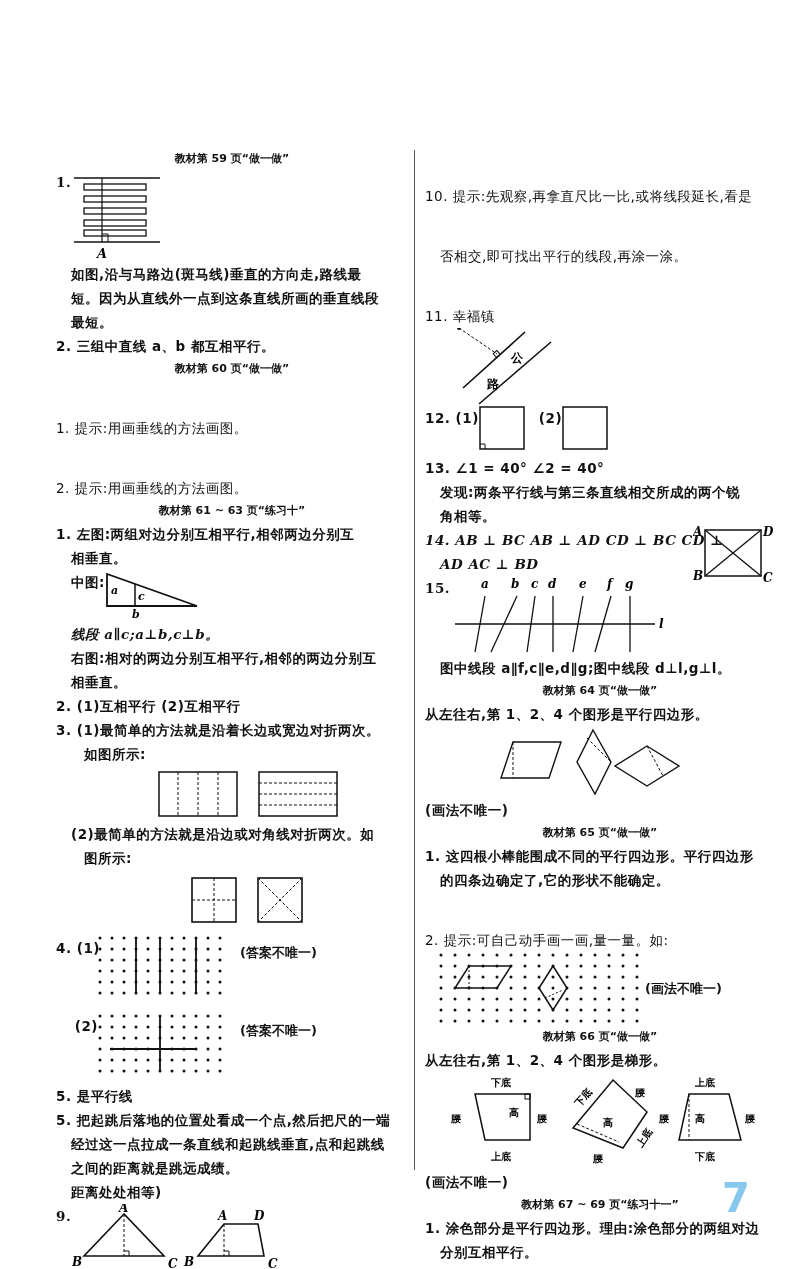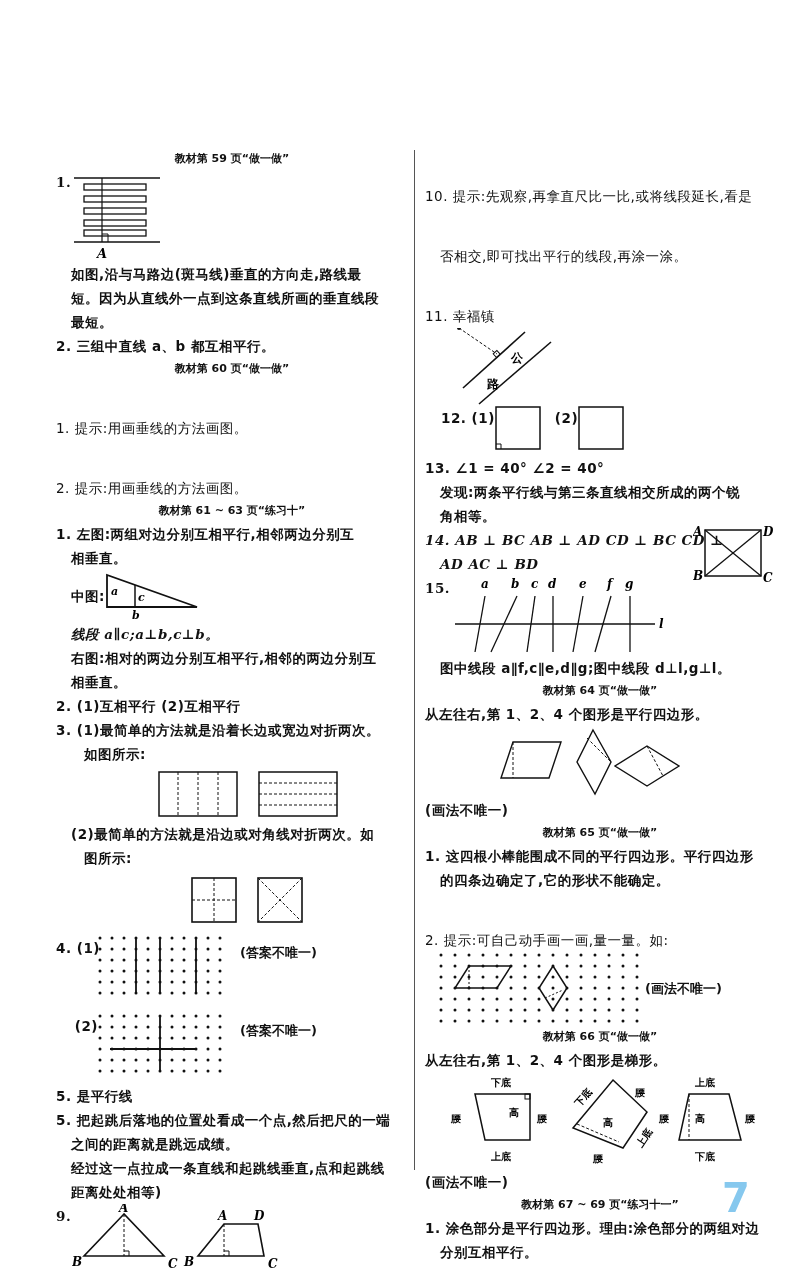--- a/index.html
+++ b/index.html
@@ -52,21 +52,21 @@
     <div class="line indent">最短。</div>
     <div class="line">2. 三组中直线 a、b 都互相平行。</div>
 
     <div class="sec-title">教材第 60 页“做一做”</div>
     <div class="line hint">1. 提示:用画垂线的方法画图。</div>
     <div class="line hint">2. 提示:用画垂线的方法画图。</div>
 
     <div class="sec-title">教材第 61 ~ 63 页“练习十”</div>
     <div class="line">1. 左图:两组对边分别互相平行,相邻两边分别互</div>
     <div class="line indent">相垂直。</div>
-    <div class="row indent" style="height:52px;align-items:center;">
+    <div class="row indent" style="height:52px;">
       <span class="line">中图:</span>
       <svg class="fig" width="100" height="50" viewBox="0 0 100 50">
         <polygon points="2,4 2,36 92,36" fill="none" stroke="#111" stroke-width="1.8"></polygon>
         <line x1="30" y1="14" x2="30" y2="36" stroke="#111" stroke-width="1.5"></line>
         <text x="6" y="24" font-size="11" font-style="italic" font-weight="bold">a</text>
         <text x="33" y="30" font-size="11" font-style="italic" font-weight="bold">c</text>
         <text x="27" y="48" font-size="11" font-style="italic" font-weight="bold">b</text>
       </svg>
     </div>
     <div class="line indent italic">线段 a∥c;a⊥b,c⊥b。</div>
@@ -146,22 +146,22 @@
             <use href="#dotrow" y="55"></use>
         </g>
         <line x1="62" y1="2" x2="62" y2="57" stroke="#111" stroke-width="1.8"></line>
         <line x1="12" y1="35" x2="98" y2="35" stroke="#111" stroke-width="1.8"></line>
       </svg>
       <span class="note" style="margin-left:10px; margin-top:8px;">(答案不唯一)</span>
     </div>
 
     <div class="line">5. 是平行线</div>
     <div class="line">5. 把起跳后落地的位置处看成一个点,然后把尺的一端</div>
+    <div class="line indent">经过这一点拉成一条直线和起跳线垂直,点和起跳线</div>
     <div class="line indent">之间的距离就是跳远成绩。</div>
-    <div class="line indent">经过这一点拉成一条直线和起跳线垂直,点和起跳线</div>
     <div class="line indent">距离处处相等)</div>
     <div class="row" style="height:66px;">
       <span class="line num" style="width:16px;">9.</span>
       <svg width="220" height="66" viewBox="0 0 220 66">
         <polygon points="52,10 12,52 92,52" fill="none" stroke="#111" stroke-width="1.6"></polygon>
         <line x1="52" y1="10" x2="52" y2="52" stroke="#111" stroke-dasharray="3,2"></line>
         <polyline points="52,47 57,47 57,52" fill="none" stroke="#111"></polyline>
         <text x="47" y="8" font-size="12" font-style="italic" font-weight="bold">A</text>
         <text x="0" y="62" font-size="12" font-style="italic" font-weight="bold">B</text>
         <text x="96" y="64" font-size="12" font-style="italic" font-weight="bold">C</text>
@@ -184,21 +184,21 @@
       <svg width="110" height="78" viewBox="0 0 110 78">
         <line x1="4" y1="0" x2="42" y2="26" stroke="#111" stroke-dasharray="3,2"></line>
         <circle cx="4" cy="0" r="2" fill="#111"></circle>
         <line x1="8" y1="60" x2="70" y2="4" stroke="#111" stroke-width="1.6"></line>
         <line x1="24" y1="76" x2="96" y2="14" stroke="#111" stroke-width="1.6"></line>
         <rect x="39" y="24" width="5" height="5" fill="none" stroke="#111" transform="rotate(-42 41 26)"></rect>
         <text x="56" y="34" font-size="12" font-weight="bold">公</text>
         <text x="32" y="60" font-size="12" font-weight="bold">路</text>
       </svg>
     </div>
-    <div class="row" style="height:50px;margin-left:16px;">
+    <div class="row" style="height:50px;">
       <span class="line">12. (1)</span>
       <svg width="46" height="44" viewBox="0 0 46 44">
         <rect x="1" y="1" width="44" height="42" fill="none" stroke="#111" stroke-width="1.5"></rect>
         <polyline points="1,38 6,38 6,43" fill="none" stroke="#111"></polyline>
       </svg>
       <span class="line" style="margin-left:14px;">(2)</span>
       <svg width="46" height="44" viewBox="0 0 46 44">
         <rect x="1" y="1" width="44" height="42" fill="none" stroke="#111" stroke-width="1.5"></rect>
       </svg>
     </div>

